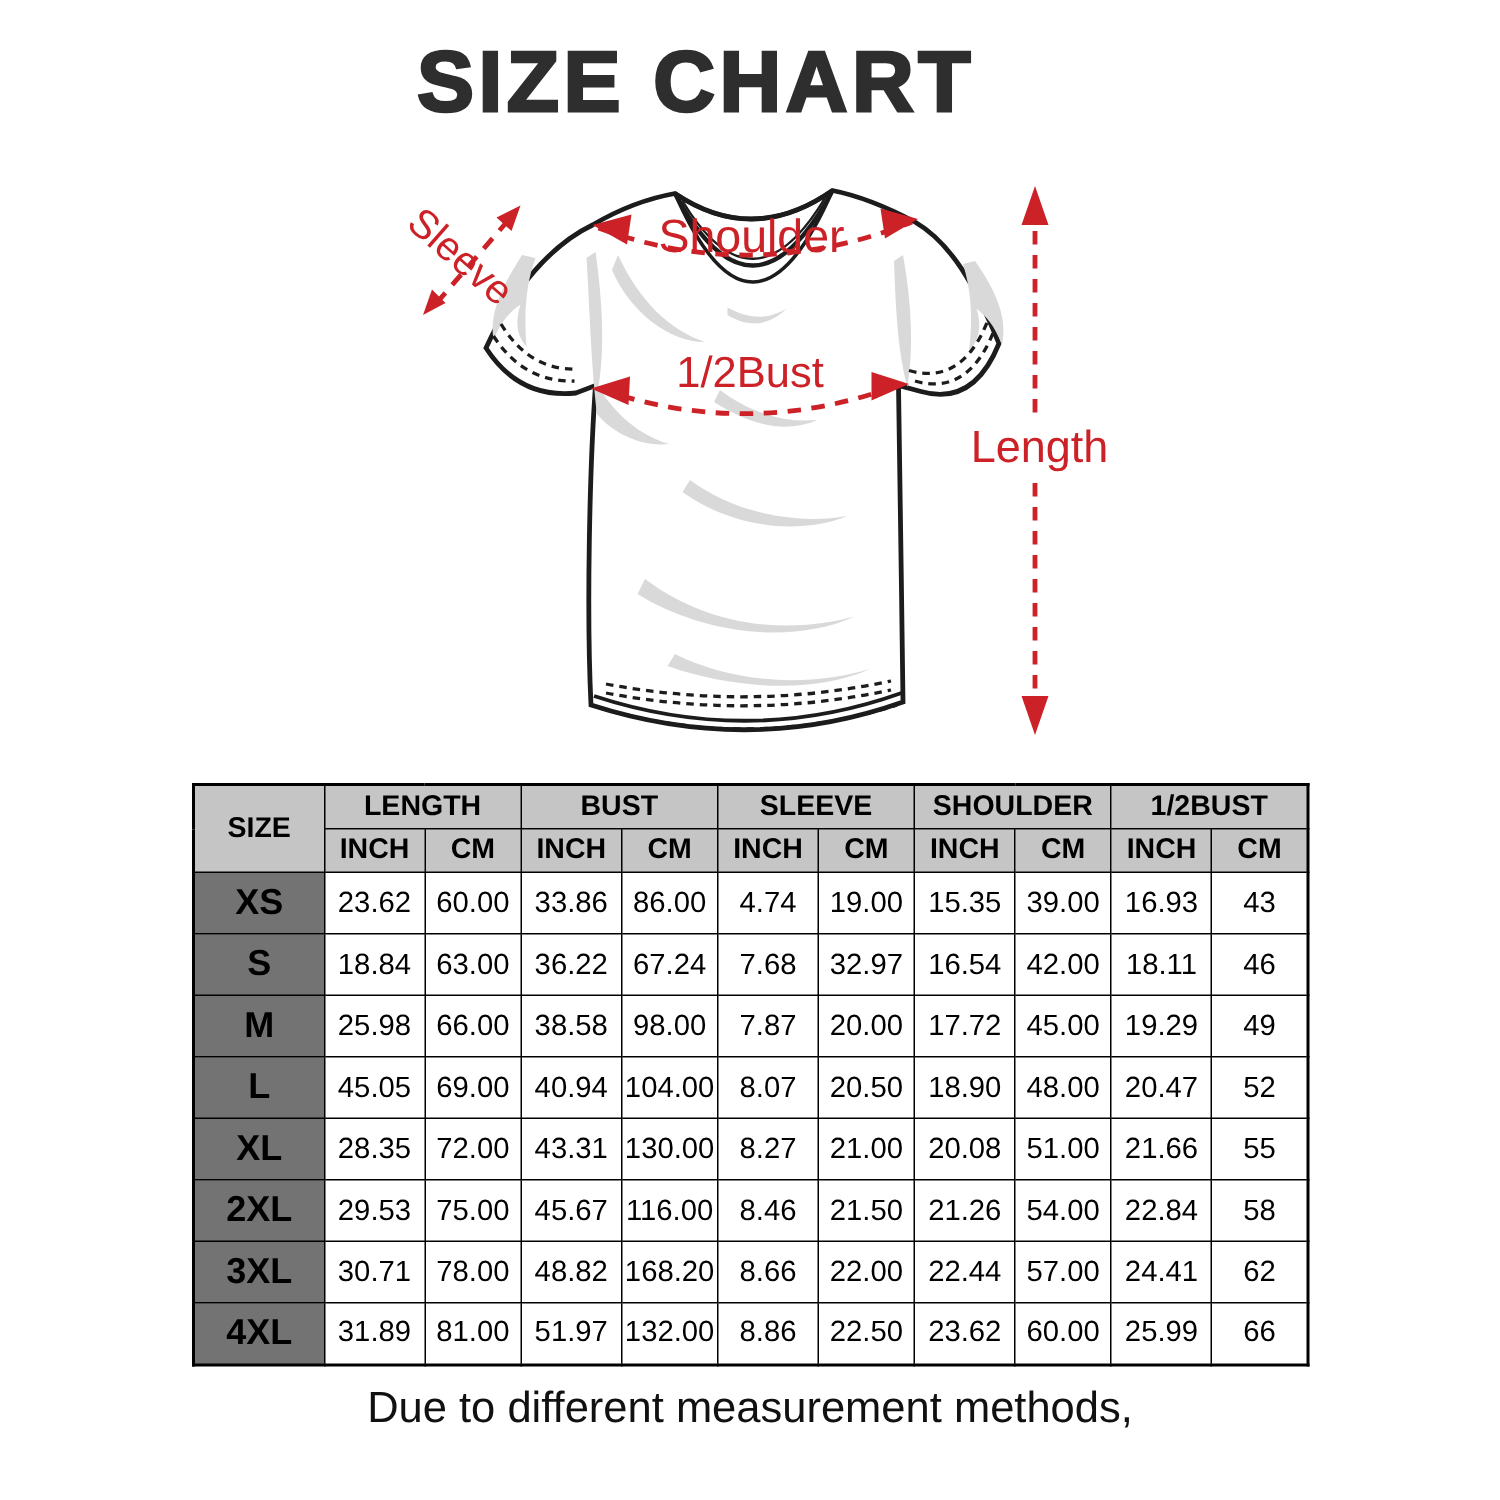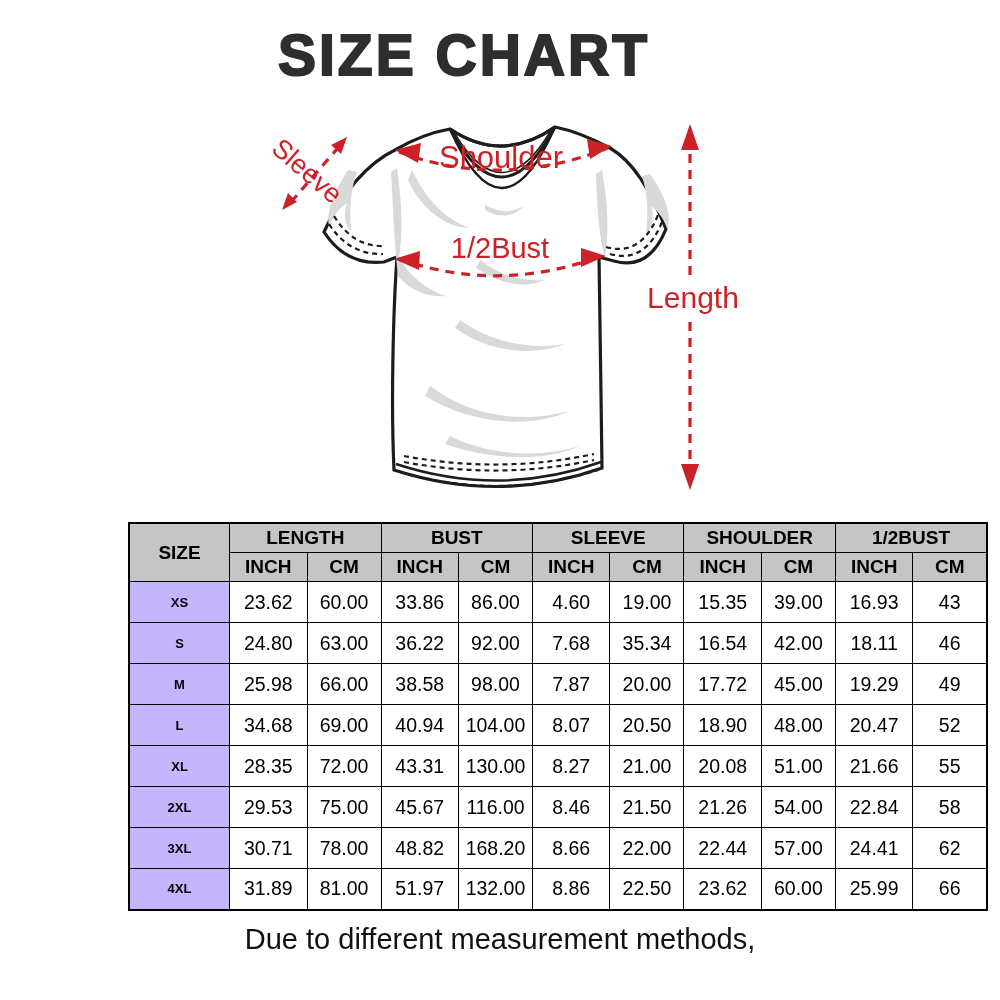--- a/index.html
+++ b/index.html
@@ -20,34 +20,34 @@
   }
   .figure-wrap{position:absolute;left:250px;top:108px;width:500px;height:414px;}
   .ann-text{fill:var(--accent-red);font-family:"Liberation Sans",sans-serif;}
   .dash{stroke:var(--accent-red);stroke-width:3.2;fill:none;stroke-dasharray:9 7;}
   .arrowhead{fill:var(--accent-red);stroke:none;}
   .shirt-line{fill:none;stroke:#1c1c1c;}
   .stitch{fill:none;stroke:#1c1c1c;stroke-width:2.2;stroke-dasharray:5 4;}
   .wrinkle{fill:#d9d9d9;stroke:none;}
 
   .size-table{
-    position:absolute;left:128px;top:522px;width:860px;
+    position:absolute;left:128px;top:522px;width:745px;
     border-collapse:collapse;table-layout:fixed;
     border:2px solid #000;background:#fff;
   }
   .size-table th,.size-table td{
     border:1px solid #000;text-align:center;vertical-align:middle;
     padding:0;color:#000;
   }
   .size-table thead th{
     background:var(--table-header-bg);
     font-size:19px;font-weight:bold;height:28px;
   }
   .size-table tbody tr{height:41px;}
-  .size-table tbody th{font-size:13px;font-weight:bold;background:#c4b5fd;}
+  .size-table tbody th{font-size:24px;font-weight:bold;background:#737373;}
   .size-table tbody td{font-size:19.5px;font-weight:normal;}
   col.c-size{width:87px;} col.c-inch{width:67px;} col.c-cm{width:64px;}
 
   .footer{
     position:absolute;top:921px;left:0;width:1000px;text-align:center;
     font-size:29px;line-height:37px;color:#111;
   }
 </style>
 </head>
 <body>
@@ -142,56 +142,56 @@
         <th>CM</th>
       </tr>
   </thead>
   <tbody>
       <tr>
         <th>XS</th>
         <td>23.62</td>
         <td>60.00</td>
         <td>33.86</td>
         <td>86.00</td>
-        <td>4.60</td>
+        <td>4.74</td>
         <td>19.00</td>
         <td>15.35</td>
         <td>39.00</td>
         <td>16.93</td>
         <td>43</td>
       </tr>
       <tr>
         <th>S</th>
-        <td>24.80</td>
+        <td>18.84</td>
         <td>63.00</td>
         <td>36.22</td>
-        <td>92.00</td>
+        <td>67.24</td>
         <td>7.68</td>
-        <td>35.34</td>
+        <td>32.97</td>
         <td>16.54</td>
         <td>42.00</td>
         <td>18.11</td>
         <td>46</td>
       </tr>
       <tr>
         <th>M</th>
         <td>25.98</td>
         <td>66.00</td>
         <td>38.58</td>
         <td>98.00</td>
         <td>7.87</td>
         <td>20.00</td>
         <td>17.72</td>
         <td>45.00</td>
         <td>19.29</td>
         <td>49</td>
       </tr>
       <tr>
         <th>L</th>
-        <td>34.68</td>
+        <td>45.05</td>
         <td>69.00</td>
         <td>40.94</td>
         <td>104.00</td>
         <td>8.07</td>
         <td>20.50</td>
         <td>18.90</td>
         <td>48.00</td>
         <td>20.47</td>
         <td>52</td>
       </tr>

